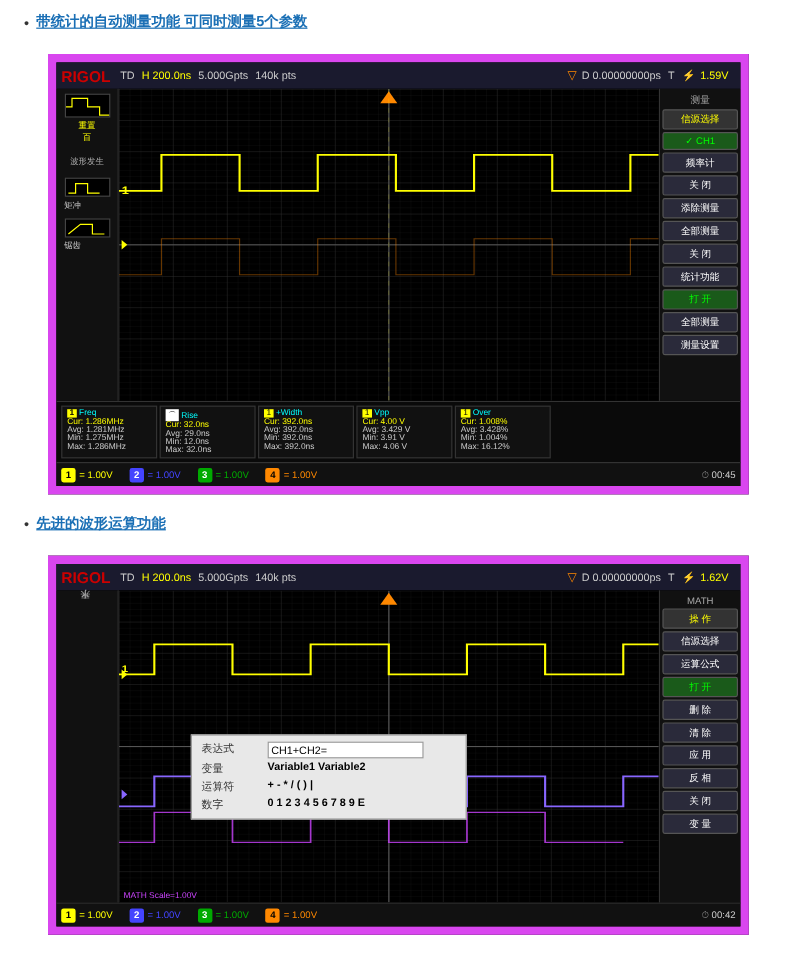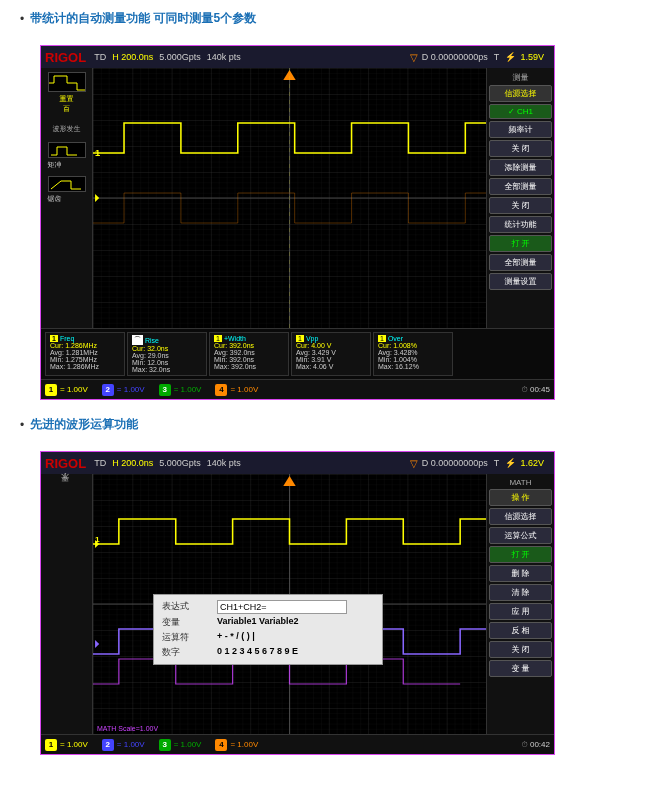--- a/index.html
+++ b/index.html
@@ -18,27 +18,28 @@
     }
     .bullet {
       margin-right: 6px;
       margin-top: 2px;
       color: #333;
     }
     .section-title {
       color: #1a6fb5;
       font-size: 12px;
       font-weight: bold;
+      text-decoration: underline;
       margin-bottom: 6px;
       text-align: right;
     }
     .scope-container {
-      width: 515px;
+      width: 584px;
       background: #000;
-      border: 1px solid #d946ef;
+      border: 7px solid #d946ef;
       position: relative;
       margin-bottom: 16px;
     }
     
     .scope-topbar {
       background: #1a1a2e;
       display: flex;
       align-items: center;
       padding: 2px 4px;
       height: 22px;

